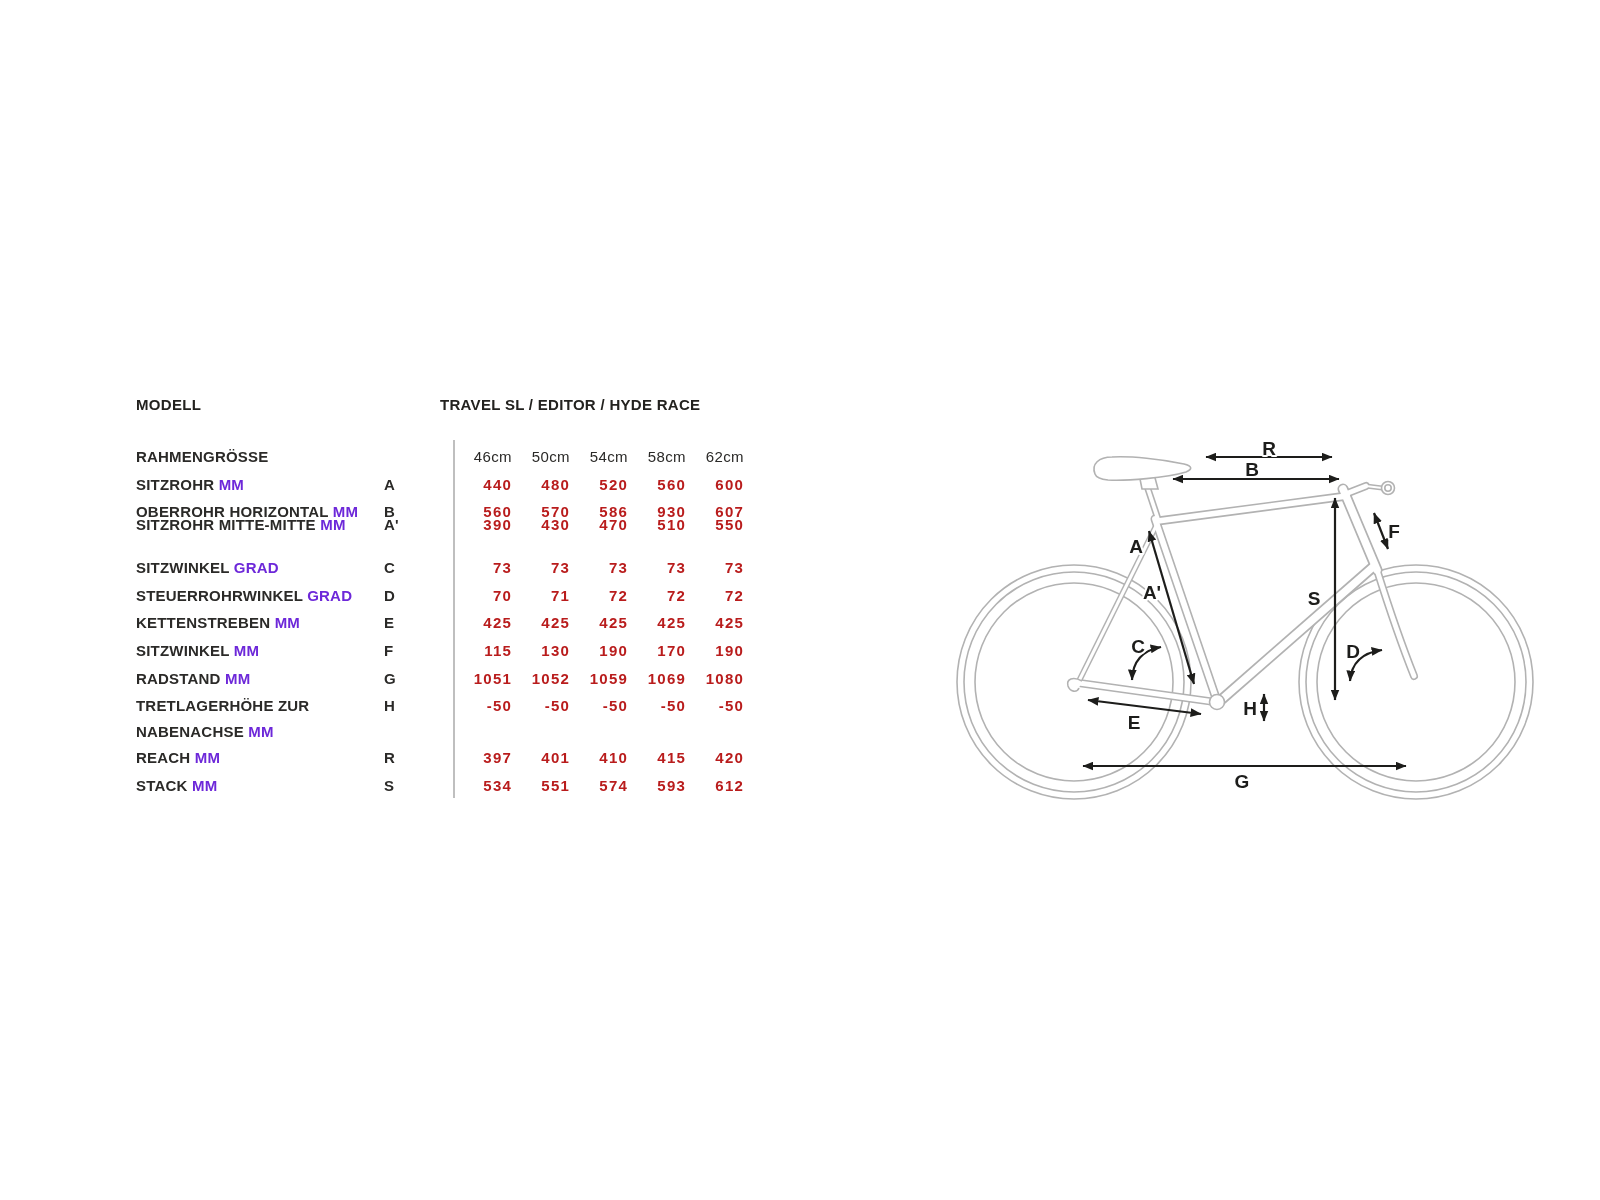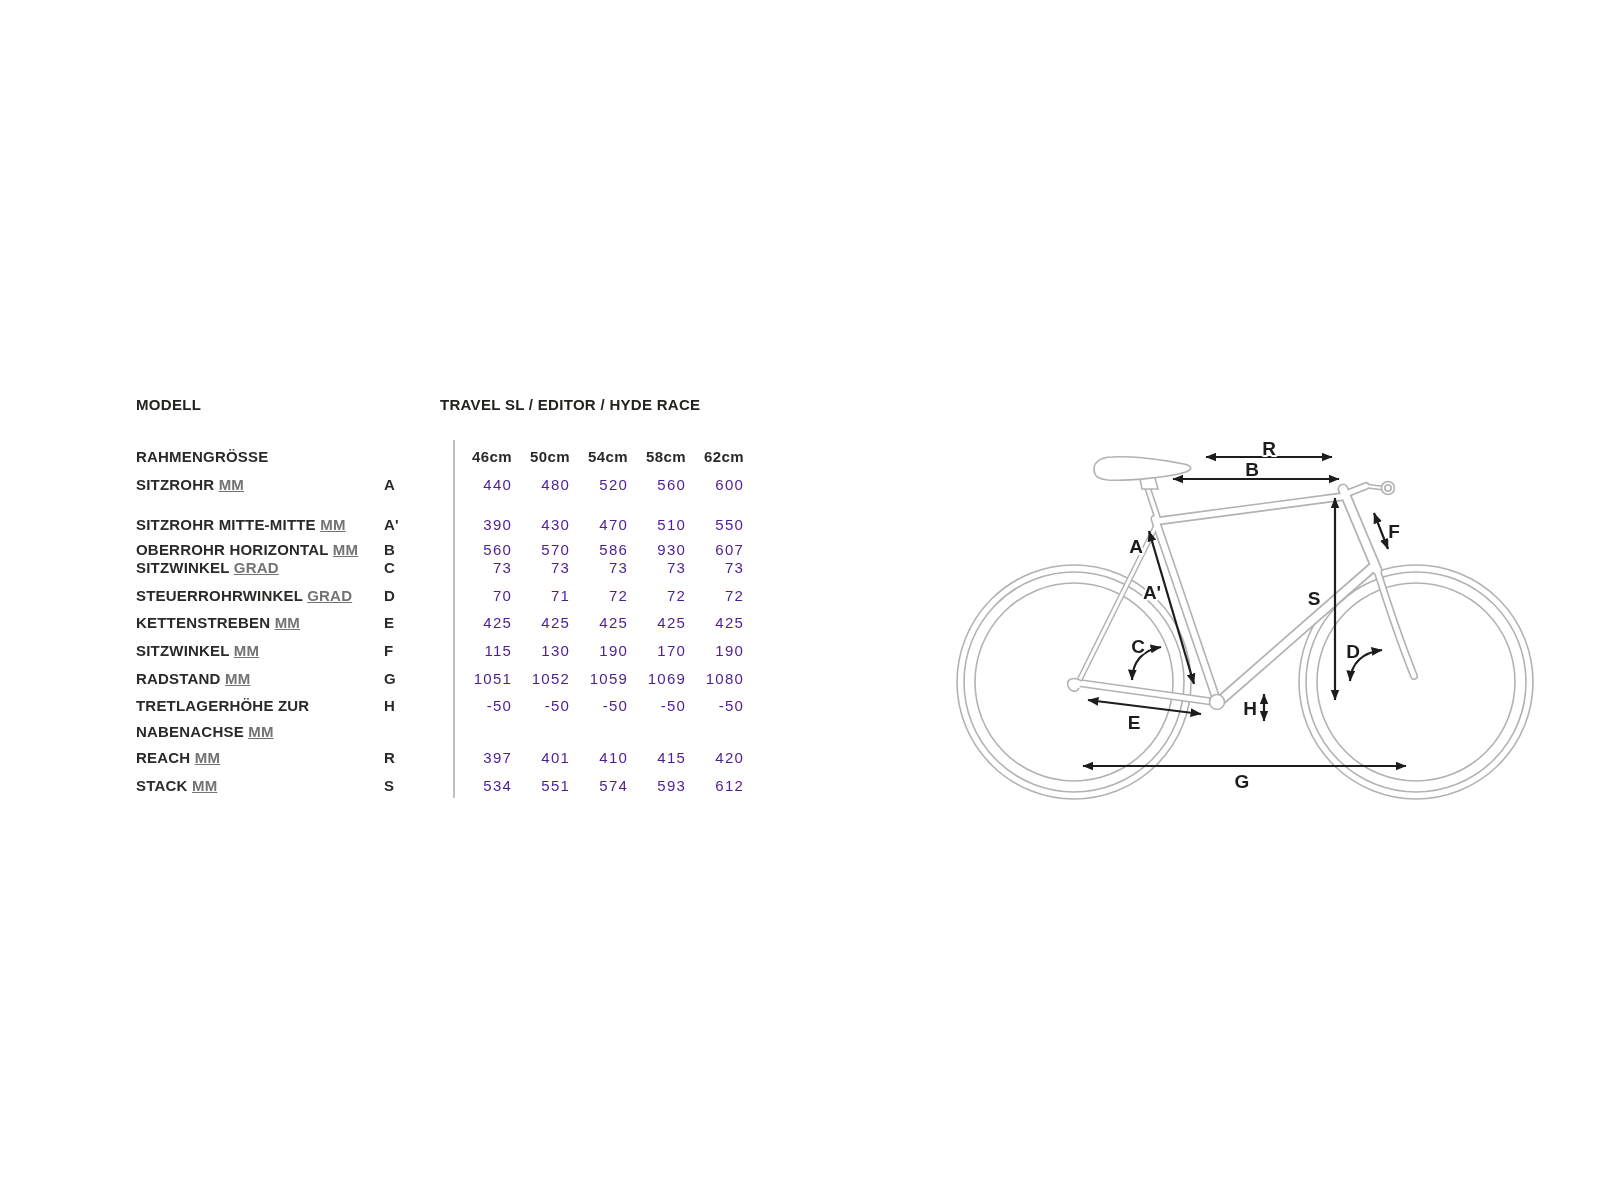--- a/index.html
+++ b/index.html
@@ -6,24 +6,24 @@
   .stage{position:relative;width:1600px;height:1030px;background:#ffffff;overflow:hidden;
          font-family:"Liberation Sans",sans-serif;margin-left:36px;}
   .title{position:absolute;top:396px;font:700 15px "Liberation Sans",sans-serif;
          color:#23221f;letter-spacing:.3px;white-space:nowrap;}
   #model-label{left:100px;}
   #model-value{left:404px;}
   .divider{position:absolute;left:417px;top:440px;width:2px;height:358px;background:#bfbfbf;}
   .trow{position:absolute;left:100px;width:612px;display:flex;align-items:flex-start;
         font:700 15px "Liberation Sans",sans-serif;color:#2b2a28;line-height:26px;letter-spacing:.2px;}
   .lbl{width:248px;}
-  .unit{color:#737373;text-decoration:underline;}
+  .unit{color:#6d28d9;}
   .ltr{width:70px;}
-  .val{width:58px;text-align:right;font-weight:400;color:#4c1d95;letter-spacing:1.2px;}
-  .val.hdr{font-weight:700;color:#2b2a28;letter-spacing:.4px;}
+  .val{width:58px;text-align:right;font-weight:700;color:#b91c1c;letter-spacing:1.2px;}
+  .val.hdr{font-weight:400;color:#2b2a28;letter-spacing:.4px;}
   svg text{font:700 19px "Liberation Sans",sans-serif;fill:#1d1d1b;
            paint-order:stroke;stroke:#ffffff;stroke-width:4px;stroke-linejoin:round;}
   .wheel{fill:none;stroke:#b2b2b2;stroke-width:1.6;}
   .tube-g{fill:none;stroke:#b2b2b2;stroke-linecap:round;}
   .tube-w{fill:none;stroke:#ffffff;stroke-linecap:round;}
   .part{fill:#ffffff;stroke:#b2b2b2;stroke-width:1.6;}
   .dim{fill:none;stroke:#1d1d1b;stroke-width:2.2;marker-start:url(#ah);marker-end:url(#ah);}
 </style>
 </head>
 <body>
@@ -58,21 +58,21 @@
   <div class="trow" style="top:512px">
     <span class="lbl"><span>SITZROHR MITTE-MITTE</span> <span class="unit">MM</span></span>
     <span class="ltr">A'</span>
     <span class="val">390</span>
     <span class="val">430</span>
     <span class="val">470</span>
     <span class="val">510</span>
     <span class="val">550</span>
   </div>
 
-  <div class="trow" style="top:537px">
+  <div class="trow" style="top:499px">
     <span class="lbl"><span>OBERROHR HORIZONTAL</span> <span class="unit">MM</span></span>
     <span class="ltr">B</span>
     <span class="val">560</span>
     <span class="val">570</span>
     <span class="val">586</span>
     <span class="val">930</span>
     <span class="val">607</span>
   </div>
 
   <div class="trow" style="top:555px">

